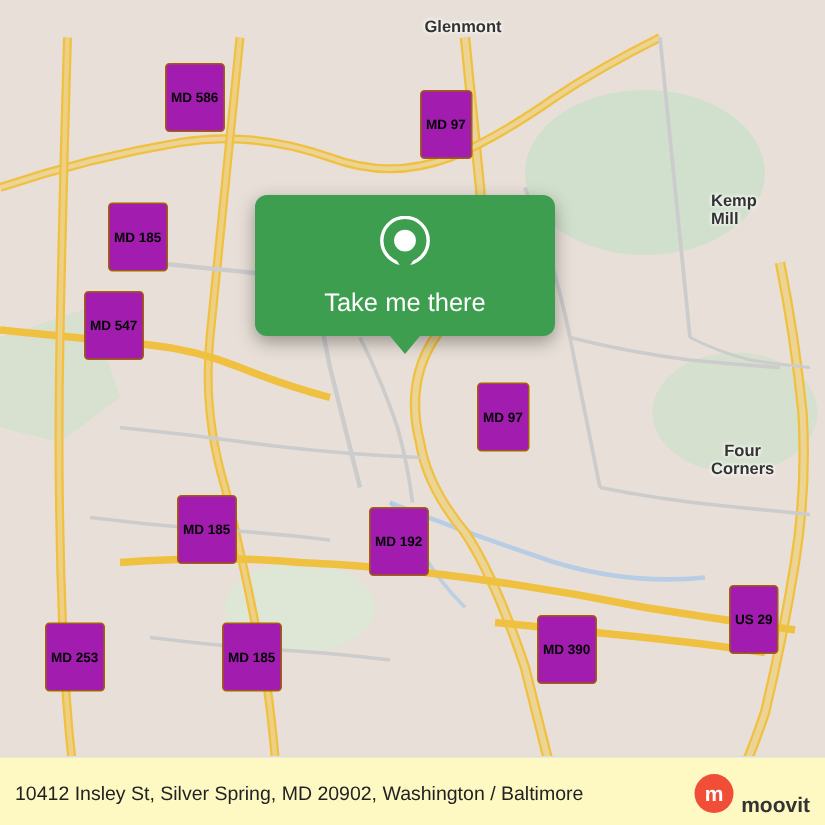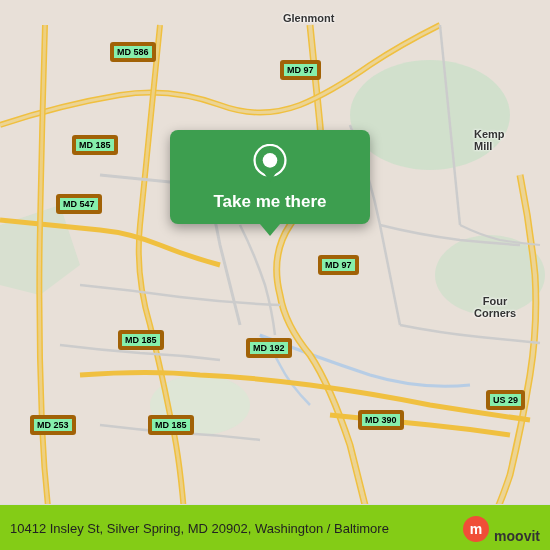--- a/index.html
+++ b/index.html
@@ -63,30 +63,30 @@
 
     #pin-icon {
       width: 40px;
       height: 40px;
       margin-bottom: 8px;
     }
 
     #callout-label {
       color: #ffffff;
       font-size: 17px;
-      font-weight: 700;
+      font-weight: 400;
       white-space: nowrap;
     }
 
     
     #bottom-bar {
       position: absolute;
       bottom: 0; left: 0;
       width: 100%;
-      background: #84cc16;
+      background: #fef9c3;
       padding: 8px 10px 6px;
       display: flex;
       align-items: center;
       justify-content: space-between;
       border-top: 1px solid #ddd;
     }
 
     #address-text {
       font-size: 13px;
       color: #222;
@@ -121,27 +121,27 @@
       font-size: 9px;
       color: #555;
       background: rgba(255,255,255,0.75);
       padding: 1px 3px;
       border-radius: 2px;
     }
 
     
     .road-label {
       position: absolute;
-      background: #86efac;
-      border: 4px solid #a16207;
+      background: #a21caf;
+      border: 1px solid #a16207;
       border-radius: 3px;
       font-size: 9px;
       font-weight: bold;
       color: #000;
-      padding: 1px 3px;
+      padding: 17px 3px;
       white-space: nowrap;
     }
 
     .place-label {
       position: absolute;
       font-size: 11px;
       color: #333;
       font-weight: 600;
       text-shadow: 0 0 3px #fff, 0 0 3px #fff;
     }

